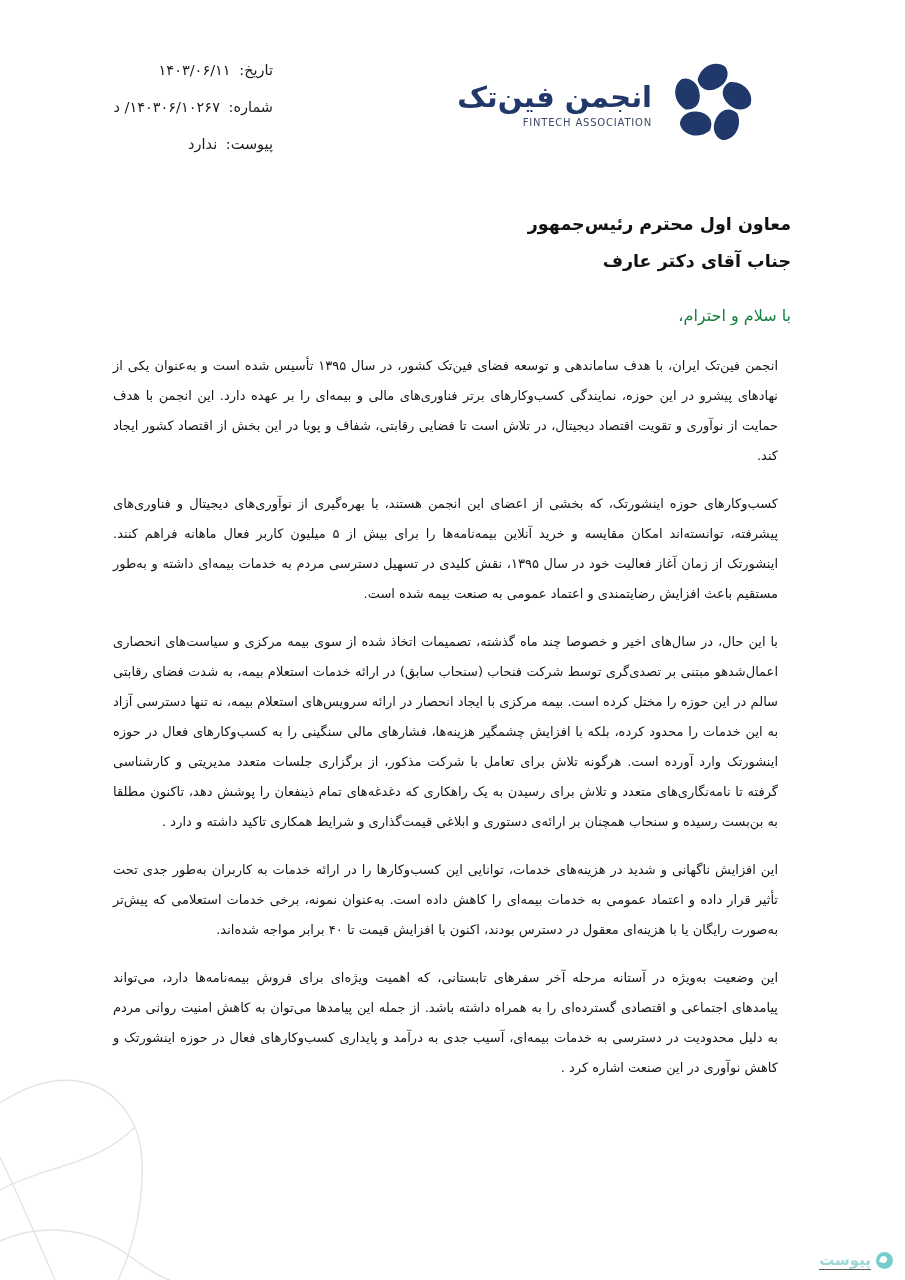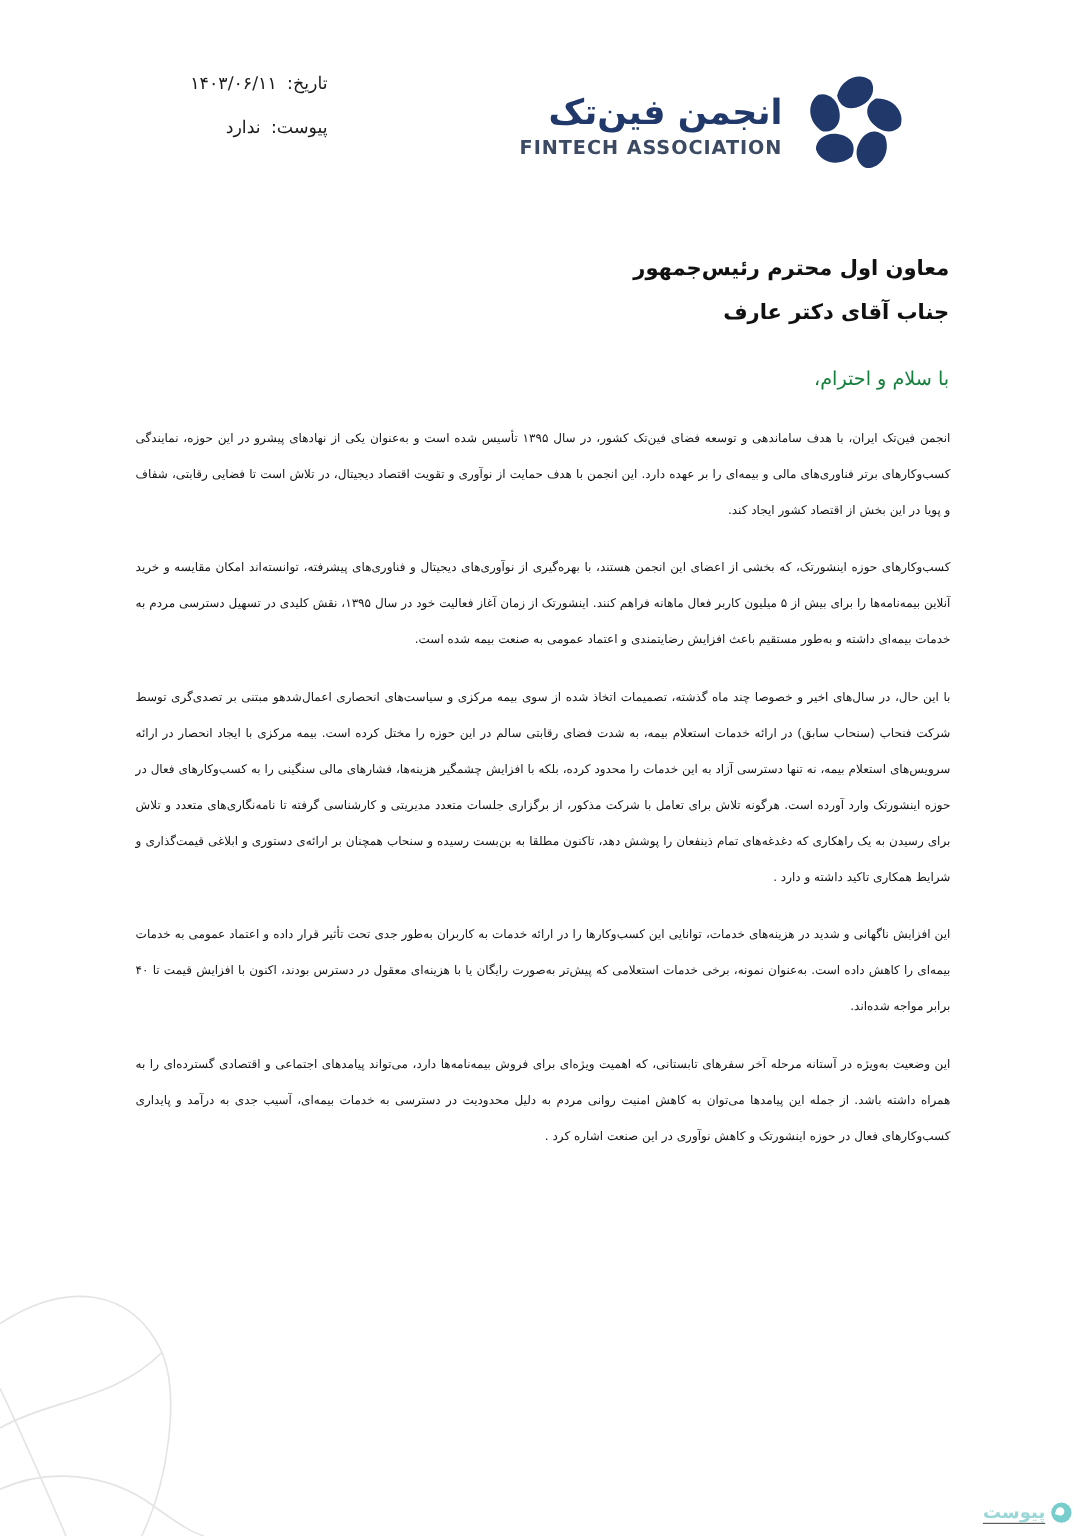--- a/index.html
+++ b/index.html
@@ -42,24 +42,24 @@
   .logo-text { text-align: right; margin-left: 36px; }
   .logo-wordmark-fa {
     font-size: 29px;
     font-weight: bold;
     color: #21386b;
     line-height: 36px;
     white-space: nowrap;
     direction: rtl;
   }
   .logo-wordmark-en {
-    font-size: 16px;
+    font-size: 10px;
     letter-spacing: 0.8px;
     color: #3c4a63;
-    font-weight: 700;
+    font-weight: 400;
     white-space: nowrap;
     margin-top: 2px;
     direction: ltr;
   }
   .logo-mark { width: 90px; height: 94px; flex: 0 0 auto; }
 
   
   .recipient {
     position: absolute;
     top: 206px;
@@ -78,27 +78,27 @@
     top: 306px;
     right: 114px;
     font-size: 16px;
     color: #15803d;
   }
 
   
   .body-text {
     position: absolute;
     top: 351px;
-    right: 113px;
+    right: 127px;
     left: 113px;
     direction: rtl;
     text-align: justify;
     text-justify: inter-word;
     color: #161616;
-    font-size: 10px;
+    font-size: 13px;
     line-height: 30px;
   }
   .body-text p { margin-bottom: 18px; }
 
   
   .footer { position: absolute; left: 0; right: 0; bottom: 0; height: 90px; }
 
   
   .watermark {
     position: absolute;
@@ -139,20 +139,24 @@
 </style>
 </head>
 <body>
 
 <div class="page">
 
   <div class="meta-fields">
     <div class="field">
       <span class="label">تاریخ:</span>
       <span class="value">۱۴۰۳/۰۶/۱۱</span>
+    </div>
+    <div class="field">
+      <span class="label">شماره:</span>
+      <span class="value">۱۴۰۳۰۶/۱۰۲۶۷/ د</span>
     </div>
     <div class="field">
       <span class="label">پیوست:</span>
       <span class="value">ندارد</span>
     </div>
   </div>
 
   <div class="logo-block">
     <div class="logo-text">
       <div class="logo-wordmark-fa">انجمن فین‌تک</div>

